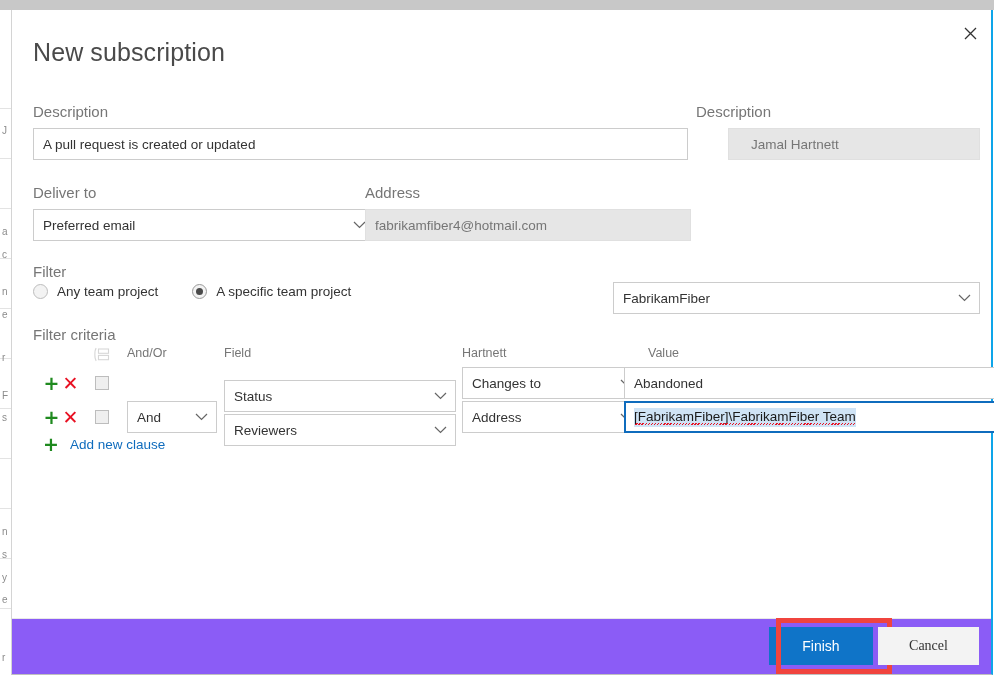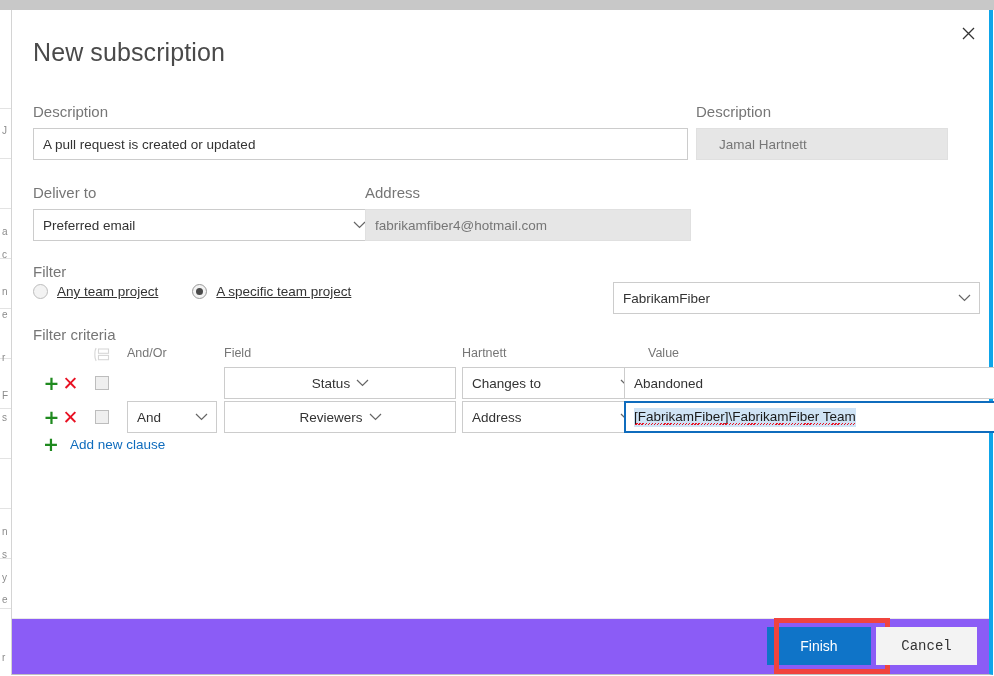--- a/index.html
+++ b/index.html
@@ -54,21 +54,21 @@
 
   
   #dialog {
     position: absolute;
     left: 11px;
     top: 10px;
     width: 982px;
     height: 665px;
     background: #ffffff;
     border-left: 1px solid #d4d4d4;
-    border-right: 4px solid #0ea5e9;
+    border-right: 2px solid #0ea5e9;
     border-bottom: 1px solid #bfbfbf;
     box-sizing: border-box;
     z-index: 2;
   }
 
   #close-button {
     position: absolute;
     right: 6px;
     top: 8px;
     width: 30px;
@@ -139,32 +139,32 @@
     color: #666666;
     display: flex;
     align-items: center;
   }
   .chev svg { display: block; }
 
   
   #lbl-description { position: absolute; left: 21px; top: 93px; }
   #input-description { position: absolute; left: 21px; top: 118px; width: 655px; }
   #lbl-subscriber { position: absolute; left: 684px; top: 93px; }
-  #input-subscriber { position: absolute; left: 684px; top: 118px; width: 252px; padding-left: 22px; }
+  #input-subscriber { position: absolute; left: 716px; top: 118px; width: 252px; padding-left: 22px; }
 
   
   #lbl-deliverto { position: absolute; left: 21px; top: 174px; }
   #combo-deliverto { position: absolute; left: 21px; top: 199px; width: 342px; }
   #lbl-address { position: absolute; left: 353px; top: 174px; }
   #input-address { position: absolute; left: 353px; top: 199px; width: 326px; }
 
   
   #lbl-filter { position: absolute; left: 21px; top: 253px; }
   #radio-row { position: absolute; left: 21px; top: 274px; display: flex; align-items: center; }
-  .radio-opt { display: flex; align-items: center; cursor: pointer; margin-right: 34px; text-decoration: underline; }
+  .radio-opt { display: flex; align-items: center; cursor: pointer; margin-right: 34px; }
   .radio-circle {
     width: 15px; height: 15px;
     border-radius: 50%;
     border: 1px solid #bdbdbd;
     background: #f3f3f3;
     box-sizing: border-box;
     display: flex; align-items: center; justify-content: center;
     flex: 0 0 auto;
   }
   .radio-opt.checked .radio-circle {
@@ -233,21 +233,21 @@
     top: 9px;
     width: 14px;
     height: 14px;
     box-sizing: border-box;
     border: 1px solid #bdbdbd;
     background: #efefef;
     cursor: pointer;
   }
 
   .cell-andor  { position: absolute; left: 115px; top: 0; width: 90px; }
-  .cell-field  { position: absolute; left: 212px; top: 0; width: 232px; justify-content: center; }
+  .cell-field  { position: absolute; left: 212px; top: 13px; width: 232px; }
   .cell-oper   { position: absolute; left: 450px; top: 0; width: 180px; }
   .cell-value  { position: absolute; left: 612px; top: 0; width: 392px; }
 
   .combo.focused {
     border: 1px solid #0f6cbd;
     outline: 1px solid #0f6cbd;
     outline-offset: -2px;
   }
   .sel-text {
     background: #cfe3f5;
@@ -332,21 +332,21 @@
   #btn-cancel {
     position: absolute;
     right: 12px;
     bottom: 9px;
     width: 101px;
     height: 38px;
     background: #f3f3f3;
     color: #333333;
     border: none;
     font-size: 14px;
-    font-family: Liberation Mono, monospace;
+    font-family: Liberation Serif, serif;
     cursor: pointer;
     display: flex;
     align-items: center;
     justify-content: center;
   }
 </style>
 </head>
 <body>
 
 <div id="backdrop-strip">

